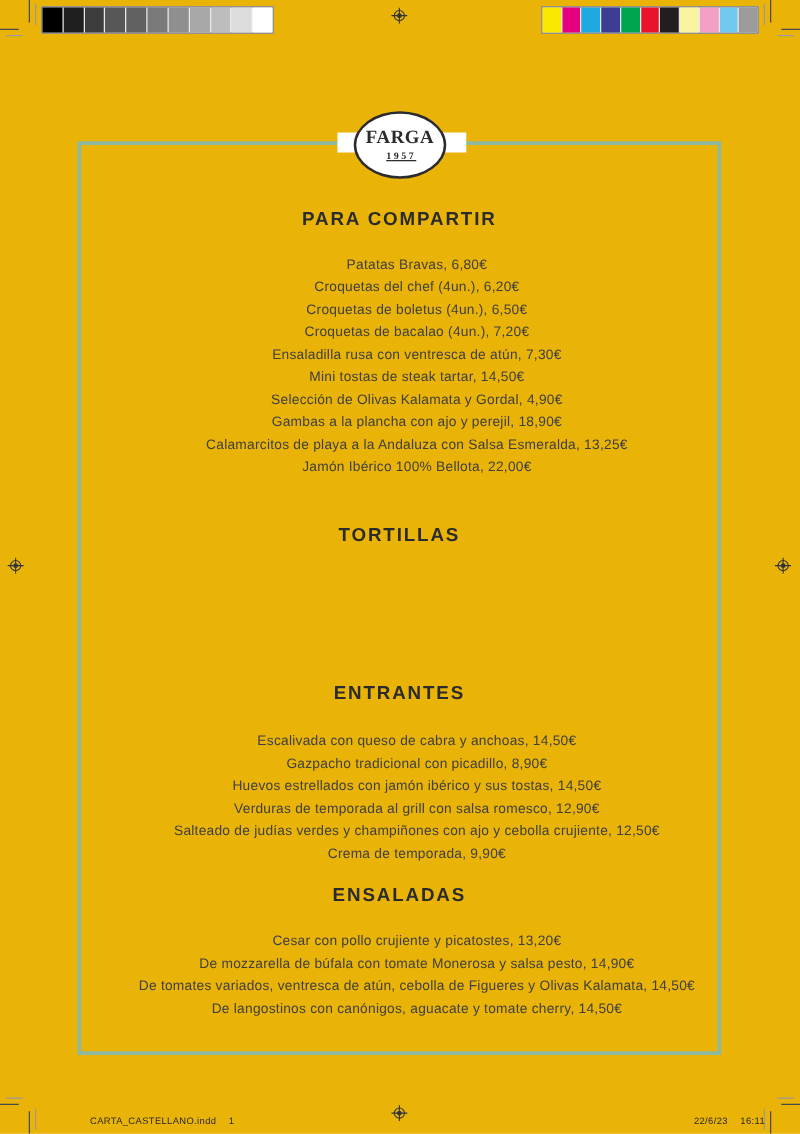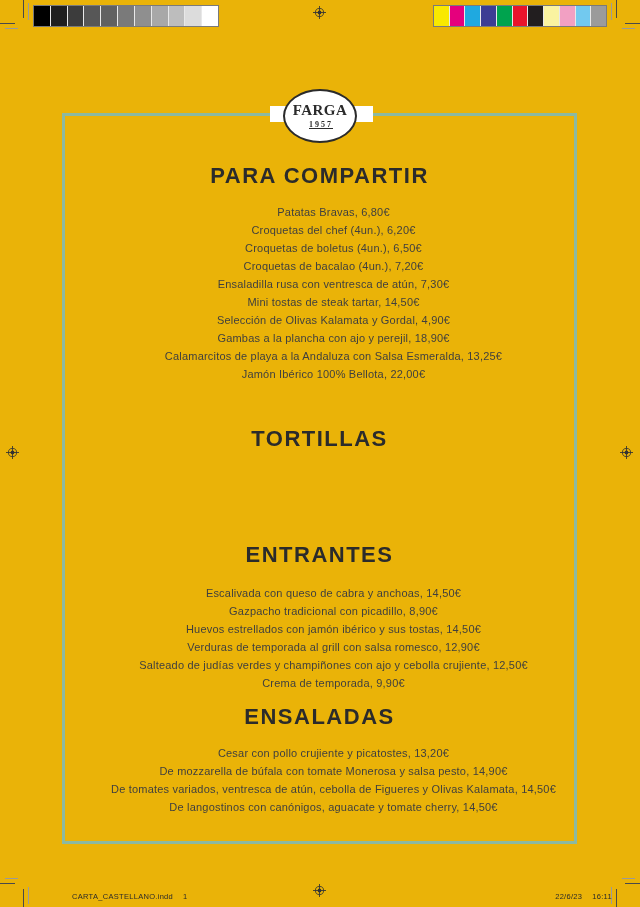--- a/index.html
+++ b/index.html
@@ -35,24 +35,24 @@
 
   
   #logo-patch{position:absolute;left:270px;top:106px;width:103px;height:16px;background:#ffffff;}
   #logo-oval{position:absolute;left:283px;top:89px;width:74px;height:54px;background:#ffffff;border:2px solid #2b2b2b;border-radius:50%;box-sizing:border-box;display:flex;flex-direction:column;align-items:center;justify-content:center;}
   #logo-name{font-family:"Liberation Serif",serif;font-weight:700;font-size:15px;letter-spacing:0.5px;color:#2b2b2b;line-height:15px;}
   #logo-year{font-family:"Liberation Serif",serif;font-weight:700;font-size:8px;letter-spacing:2px;color:#2b2b2b;line-height:9px;margin-top:2px;padding-left:2px;text-decoration:underline;}
 
   
   .menu-section{position:absolute;left:62px;width:515px;text-align:center;}
   .sec-0{top:163px;--gap:14px;}
-  .sec-1{top:426px;--gap:6px;}
+  .sec-1{top:416px;--gap:6px;}
   .sec-2{top:542px;--gap:16px;}
   .sec-3{top:704px;--gap:14px;}
-  .section-title{margin:0;font-size:22px;line-height:26px;font-weight:700;letter-spacing:1.5px;color:var(--heading-text);}
+  .section-title{margin:0;font-size:15px;line-height:26px;font-weight:700;letter-spacing:1.5px;color:var(--heading-text);}
   .item-list{margin-top:var(--gap);padding-left:28px;}
   .menu-item{margin:0;font-size:11px;line-height:18px;letter-spacing:0.2px;color:var(--item-text);}
 
   
   .slug{position:absolute;bottom:6px;font-size:7.5px;letter-spacing:0.3px;color:#2a2a2a;margin-left:32px;}
   #slug-left{left:40px;}
   #slug-right{right:28px;}
   #slug-left .pageno{margin-left:10px;}
   #slug-right .time{margin-left:10px;}
 </style>

